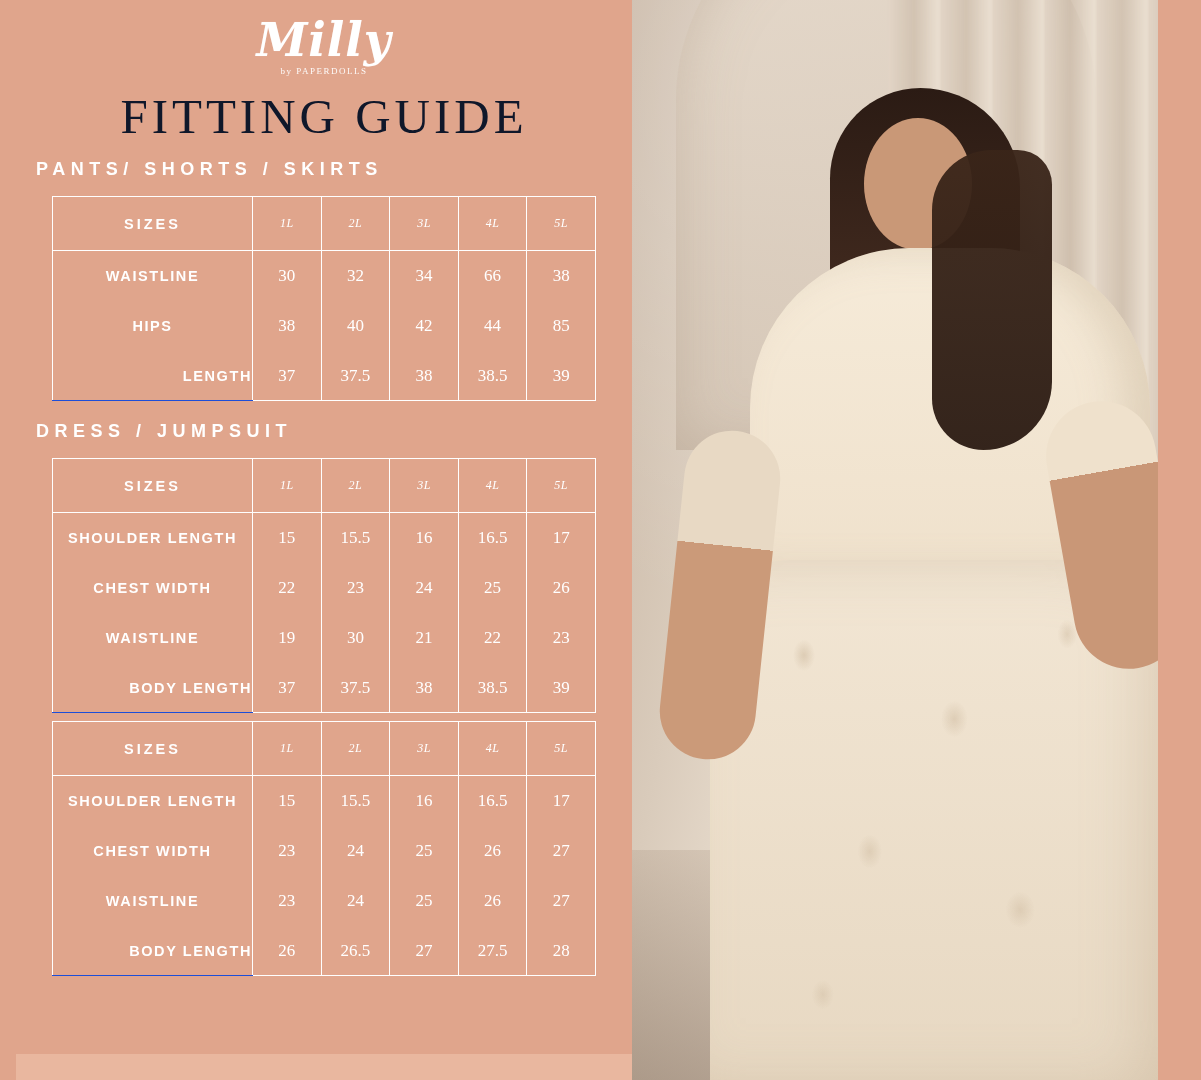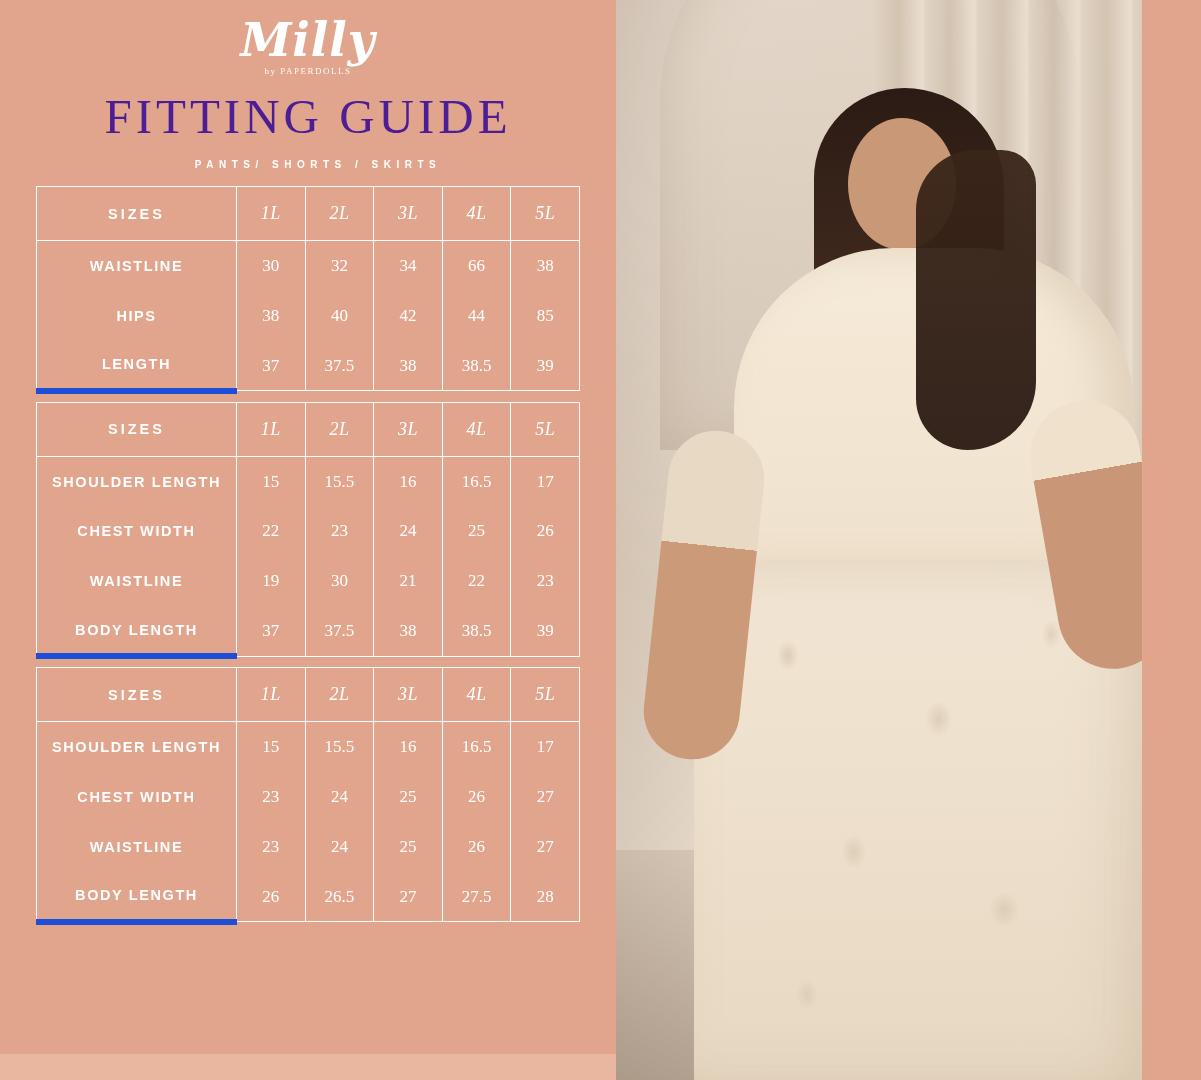--- a/index.html
+++ b/index.html
@@ -6,20 +6,21 @@
   html, body {
     width: 1201px; height: 1080px;
     overflow: hidden;
     background: #e0a58c;
     font-family: "Liberation Sans", sans-serif;
   }
   .page {
     position: relative;
     width: 1142px; height: 1080px;
     display: flex;
+    margin-left: 16px;
   }
 
   
   .left {
     width: 616px; height: 1080px;
     background: #e0a58c;
     position: relative;
     padding: 0;
     flex: 0 0 616px;
   }
@@ -41,32 +42,32 @@
   .brand-sub {
     font-family: "Liberation Serif", serif;
     font-size: 9px;
     letter-spacing: 1.5px;
     margin-top: 2px;
     opacity: .95;
   }
 
   .guide-title {
     text-align: center;
-    color: #4c1d95;
+    color: #0f172a;
     font-family: "Liberation Serif", serif;
     font-size: 49px;
     letter-spacing: 4px;
     margin-top: 12px;
     font-weight: normal;
   }
 
   .section-title {
-    text-align: center;
+    text-align: left;
     color: #ffffff;
-    font-size: 10px;
+    font-size: 18px;
     font-weight: bold;
     letter-spacing: 5.5px;
     margin: 16px 0 12px 0;
     padding-left: 20px;
   }
   .section-title.first { margin-top: 14px; }
 
   
   .tbl-wrap { padding: 4px 36px; }
   table.size-table {
@@ -83,21 +84,21 @@
   table.size-table th.label-col,
   table.size-table td.label-col {
     width: 200px;
     font-weight: bold;
     font-size: 14.5px;
     letter-spacing: 1.6px;
   }
   table.size-table th.size-col {
     font-family: "Liberation Serif", serif;
     font-style: italic;
-    font-size: 18px;
+    font-size: 12px;
     font-weight: normal;
     letter-spacing: .5px;
   }
   table.size-table th {
     height: 54px;
   }
   table.size-table th.label-col {
     font-size: 14.5px;
     letter-spacing: 3px;
   }
@@ -105,21 +106,21 @@
     height: 50px;
     font-family: "Liberation Serif", serif;
     font-size: 17px;
   }
   table.size-table td.label-col {
     font-family: "Liberation Sans", sans-serif;
     font-size: 14.5px;
   }
   
   table.size-table tbody td.label-col { border-top: none; border-bottom: none; }
-  table.size-table tbody tr:last-child td.label-col { border-bottom: 6px solid #1d4ed8; }
+  table.size-table tbody tr:last-child td.label-col { border-bottom: 1px solid #1d4ed8; text-align: right; }
   table.size-table tbody tr:first-child td.label-col { border-top: 1px solid #fff; }
   
   table.size-table tbody td.val { border-top: none; border-bottom: none; }
   table.size-table tbody tr:last-child td.val { border-bottom: 1px solid #fff; font-family: Liberation Serif, serif; }
   table.size-table tbody tr:first-child td.val { border-top: 1px solid #fff; }
 
   
   .right {
     flex: 1 1 auto;
     position: relative;
@@ -273,20 +274,21 @@
             <td class="val">37</td>
             <td class="val">37.5</td>
             <td class="val">38</td>
             <td class="val">38.5</td>
             <td class="val">39</td>
           </tr>
         </tbody>
       </table>
     </div>
 
+    <div class="section-title">DRESS / JUMPSUIT</div>
     <div class="tbl-wrap">
       <table class="size-table">
         <thead>
           <tr>
             <th class="label-col">SIZES</th>
             <th class="size-col">1L</th>
             <th class="size-col">2L</th>
             <th class="size-col">3L</th>
             <th class="size-col">4L</th>
             <th class="size-col">5L</th>

